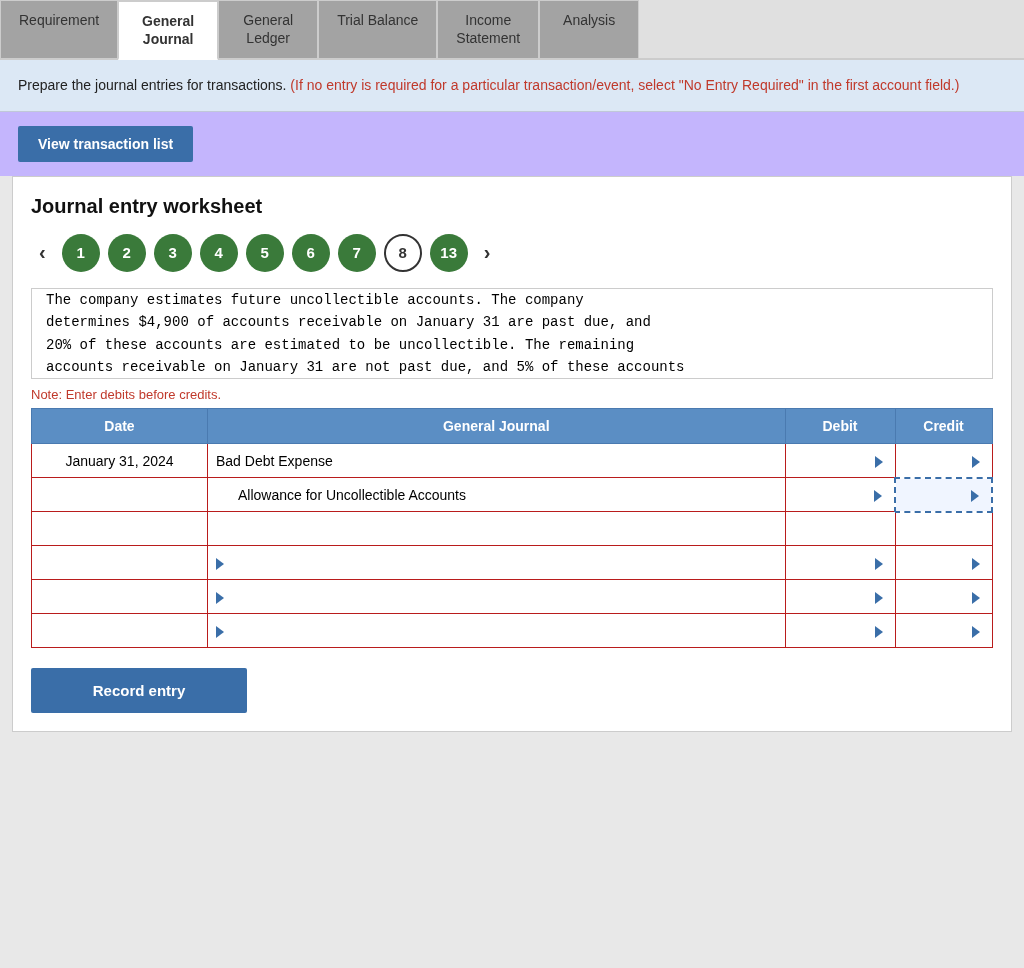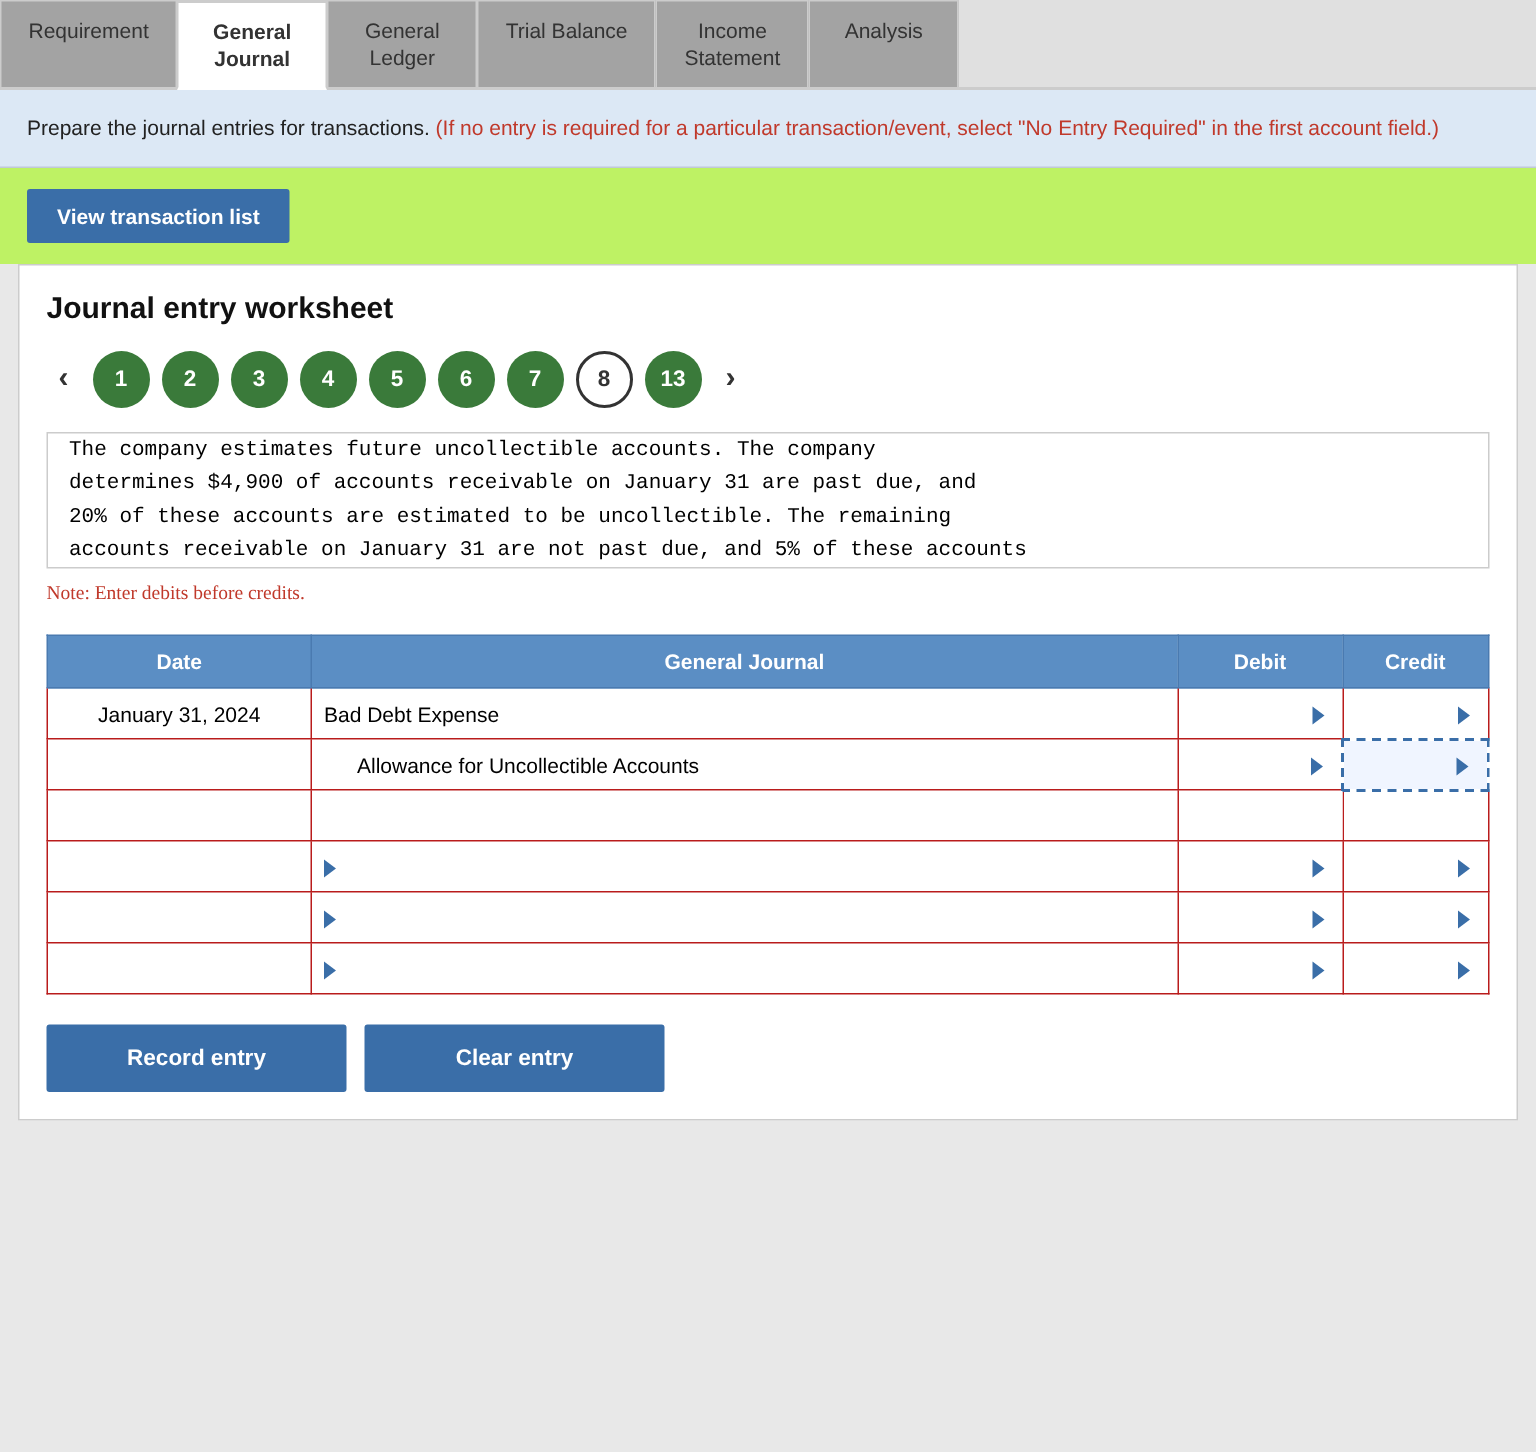--- a/index.html
+++ b/index.html
@@ -36,21 +36,21 @@
       font-size: 14px;
       color: #222;
       line-height: 1.6;
       border-bottom: 1px solid #c0c8d8;
     }
     .instruction-bar .red { color: #c0392b; }
 
     
     .view-transaction-bar {
       padding: 14px 18px;
-      background: #bef264;
+      background: #c4b5fd;
     }
     .btn-blue {
       background: #3a6ea8;
       color: #fff;
       border: none;
       padding: 10px 20px;
       cursor: pointer;
       font-size: 14px;
       font-weight: bold;
       border-radius: 2px;
@@ -112,22 +112,21 @@
       font-size: 14px;
       line-height: 1.6;
       margin-bottom: 8px;
       background: #fff;
       font-family: 'Courier New', monospace;
     }
 
     .note-text {
       color: #c0392b;
       font-size: 13px;
-      margin-bottom: 20px;
-      font-family: Liberation Serif, serif;
+      margin-bottom: 6px;
     }
 
     
     .journal-table {
       width: 100%;
       border-collapse: collapse;
       margin-bottom: 20px;
     }
     .journal-table th {
       background: #5b8ec4;
@@ -183,21 +182,21 @@
     .btn-record, .btn-clear, .btn-view-journal {
       background: #3a6ea8;
       color: #fff;
       border: none;
       padding: 14px 0;
       cursor: pointer;
       font-size: 15px;
       font-weight: bold;
       border-radius: 2px;
     }
-    .btn-record { width: 200px; }
+    .btn-record { width: 216px; }
     .btn-clear { width: 200px; }
     .btn-view-journal { width: 240px; margin-left: auto; }
   </style>
 </head>
 <body>
 
 <div class="tabs">
   <div class="tab">
     <span>Requirement</span>
   </div>
@@ -349,16 +348,15 @@
         </td>
         <td class="amount-cell">
           <span class="triangle"></span>
         </td>
       </tr>
     </tbody>
   </table>
 
   <div class="bottom-buttons">
     <button class="btn-blue btn-record">Record entry</button>
-    <button class="btn-blue btn-clear">Clear entry</button>
   </div>
 
 </div>
 
 </body></html>

